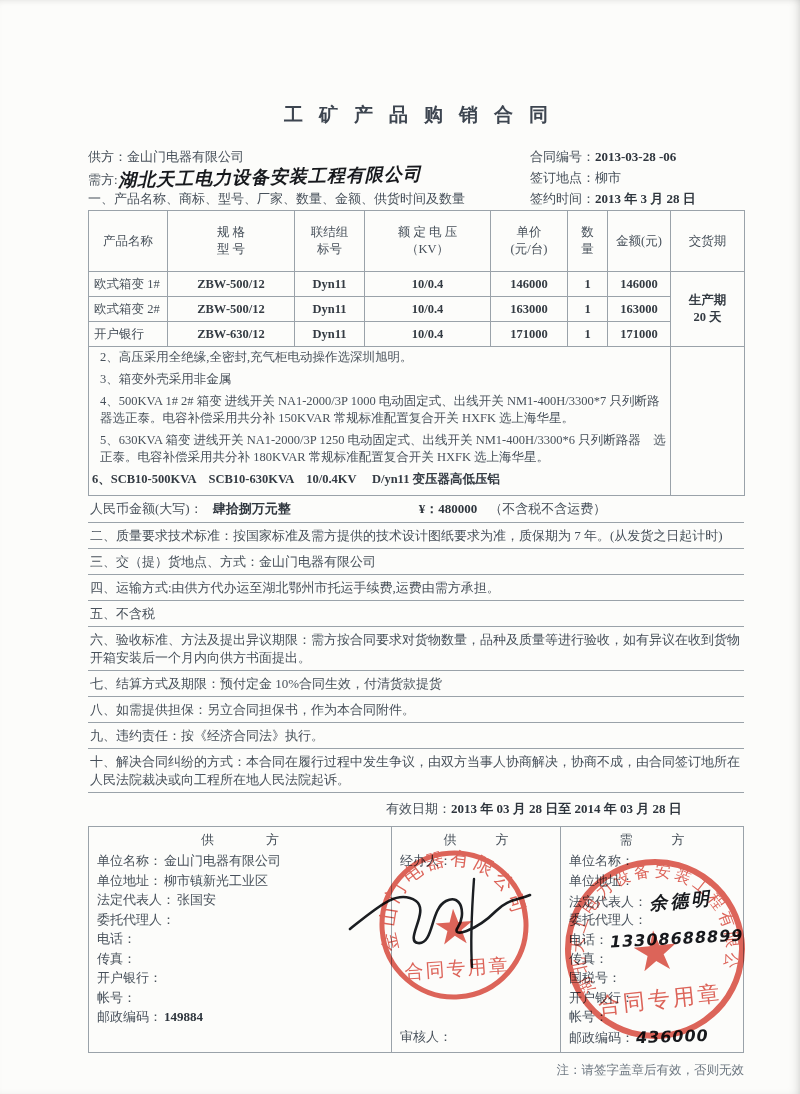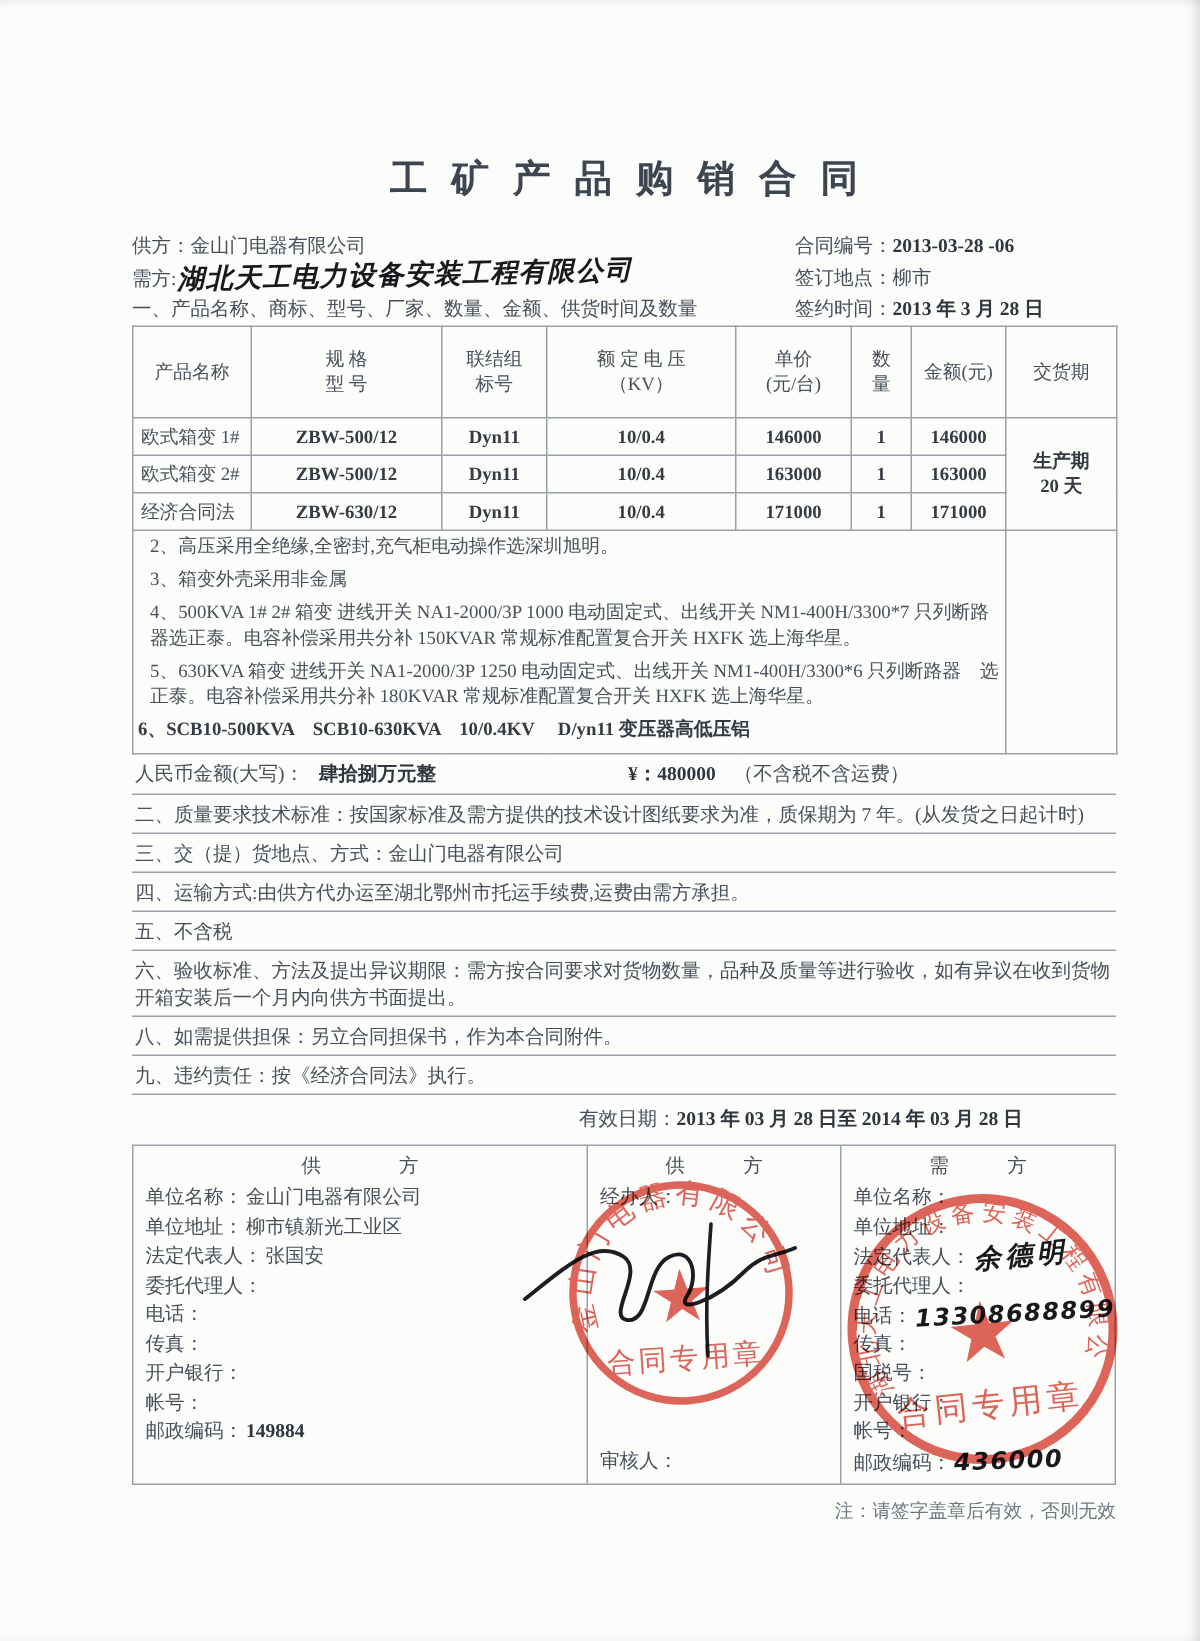--- a/index.html
+++ b/index.html
@@ -3,21 +3,21 @@
 <meta charset="utf-8">
 <style>
   html,body{margin:0;padding:0;background:#d8d8d6;}
   .sheet{
     width:800px;height:1094px;margin:0 auto;background:#fcfcfa;position:relative;
     font-family:"Liberation Serif","DejaVu Serif",serif;color:#47505a;
     box-shadow:inset -6px 0 12px -7px rgba(0,0,0,.25), inset 0 4px 8px -6px rgba(0,0,0,.12);
     overflow:hidden;
   }
   .content{position:absolute;left:88px;top:102px;width:656px;}
-  .title{margin:0 0 18px;text-align:center;font-size:25px;font-weight:700;
+  .title{margin:0 0 18px;text-align:center;font-size:19px;font-weight:700;
     letter-spacing:16px;padding-left:16px;color:#3d4550;}
   .hdr{display:flex;font-size:13px;}
   .hdr-l{flex:1;}
   .hdr-r{width:214px;}
   .hline{height:21px;line-height:21px;white-space:nowrap;}
   .bv{font-weight:700;color:#2e353d;}
   .hand{font-family:"DejaVu Sans",sans-serif;font-style:italic;color:#17191d;font-weight:600;}
   .hand-company{display:inline-block;font-size:18px;letter-spacing:1px;
     transform:rotate(-1.2deg) translateY(-1px);}
   
@@ -130,21 +130,21 @@
       <tr>
         <td class="pname">欧式箱变 2#</td>
         <td class="dv">ZBW-500/12</td>
         <td class="dv">Dyn11</td>
         <td class="dv">10/0.4</td>
         <td class="dv">163000</td>
         <td class="dv">1</td>
         <td class="dv">163000</td>
       </tr>
       <tr>
-        <td class="pname">经济合同法</td>
+        <td class="pname">开户银行</td>
         <td class="dv">ZBW-630/12</td>
         <td class="dv">Dyn11</td>
         <td class="dv">10/0.4</td>
         <td class="dv">171000</td>
         <td class="dv">1</td>
         <td class="dv">171000</td>
       </tr>
       <tr>
         <td class="notes-cell" colspan="7">
           <p>2、高压采用全绝缘,全密封,充气柜电动操作选深圳旭明。</p>
@@ -163,22 +163,24 @@
       <span class="aw">肆拾捌万元整</span>
       <span class="af">¥：480000</span>
       <span class="an">（不含税不含运费）</span>
     </div>
 
     <div class="rule-row">二、质量要求技术标准：按国家标准及需方提供的技术设计图纸要求为准，质保期为 7 年。(从发货之日起计时)</div>
     <div class="rule-row">三、交（提）货地点、方式：金山门电器有限公司</div>
     <div class="rule-row">四、运输方式:由供方代办运至湖北鄂州市托运手续费,运费由需方承担。</div>
     <div class="rule-row">五、不含税</div>
     <div class="rule-row">六、验收标准、方法及提出异议期限：需方按合同要求对货物数量，品种及质量等进行验收，如有异议在收到货物开箱安装后一个月内向供方书面提出。</div>
+    <div class="rule-row">七、结算方式及期限：预付定金 10%合同生效，付清货款提货</div>
     <div class="rule-row">八、如需提供担保：另立合同担保书，作为本合同附件。</div>
     <div class="rule-row">九、违约责任：按《经济合同法》执行。</div>
+    <div class="rule-row">十、解决合同纠纷的方式：本合同在履行过程中发生争议，由双方当事人协商解决，协商不成，由合同签订地所在人民法院裁决或向工程所在地人民法院起诉。</div>
 
     <div class="validity">
       <span>有效日期：</span><span class="bv">2013 年 03 月 28 日至 2014 年 03 月 28 日</span>
     </div>
 
     <div class="sig-table">
 
       <div class="sig-col c1">
         <div class="sig-head">供　　　　方</div>
         <div class="sig-line"><span>单位名称：</span><span class="sv">金山门电器有限公司</span></div>

